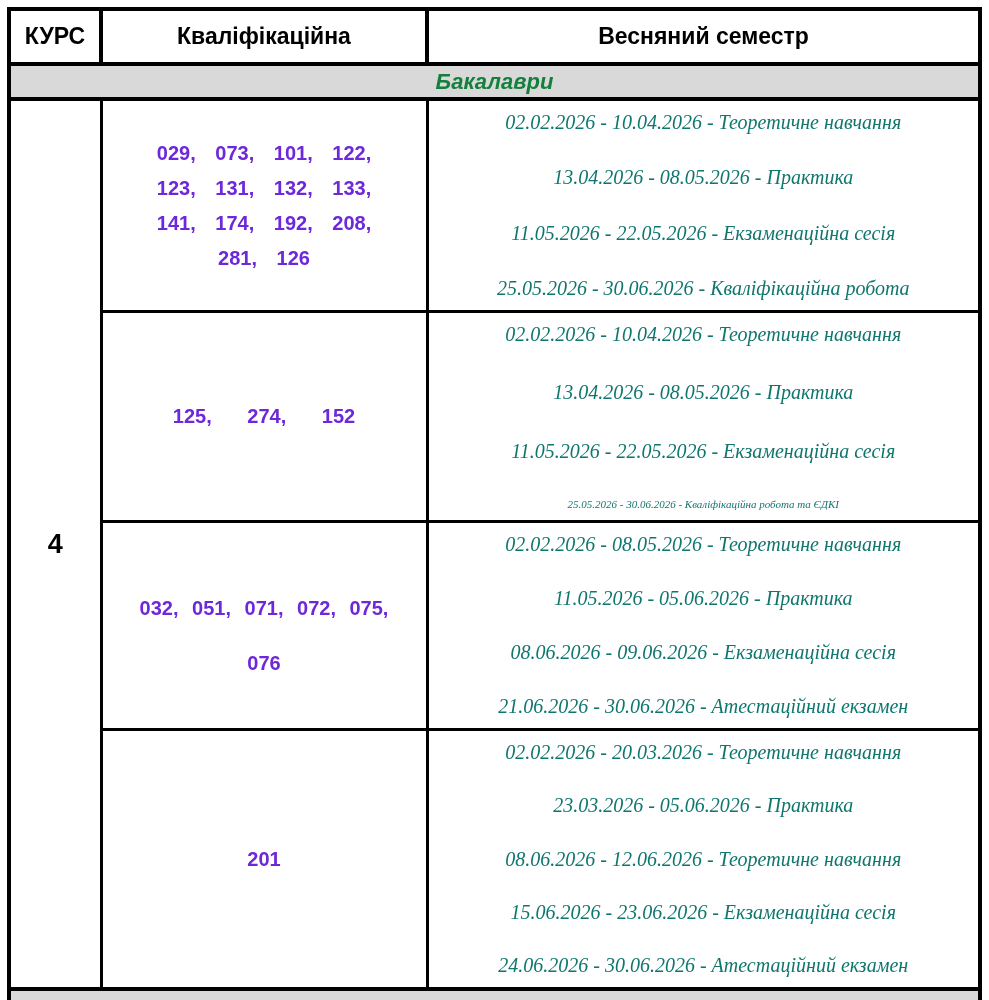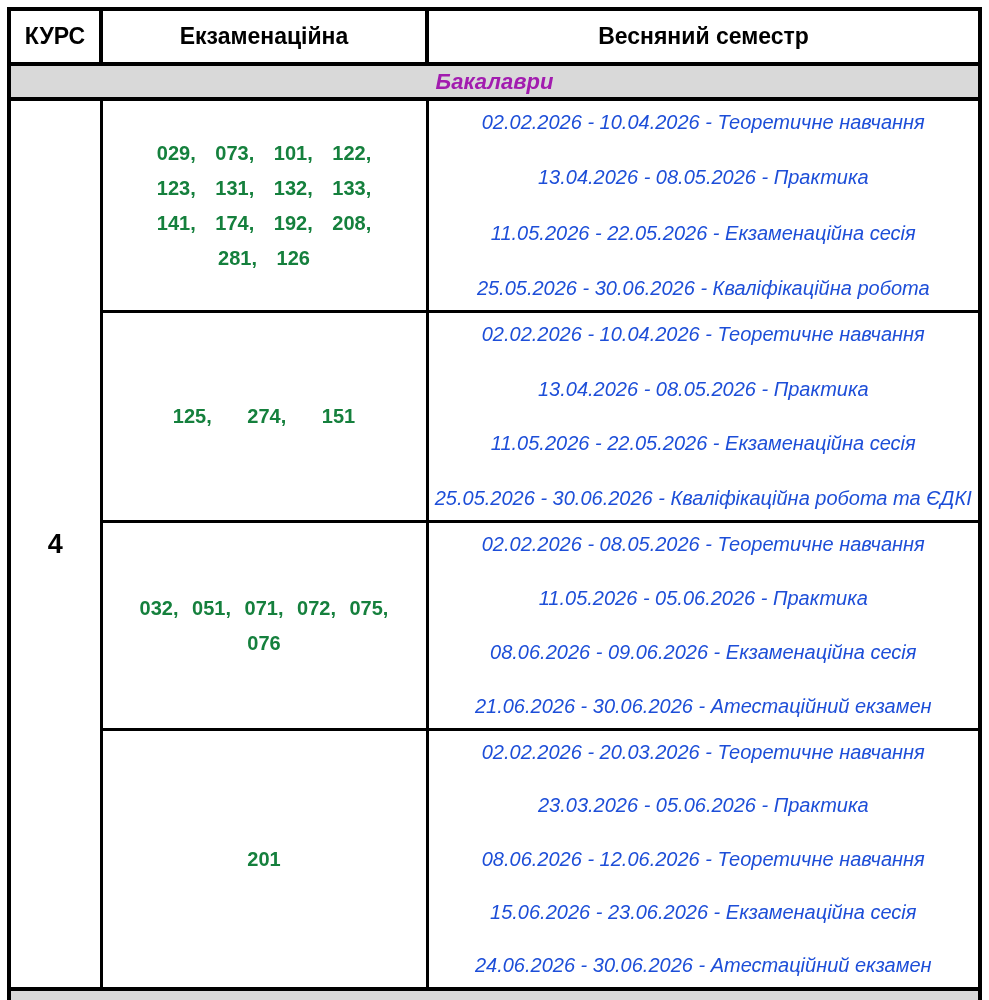--- a/index.html
+++ b/index.html
@@ -29,51 +29,51 @@
   tr.hdr th{
     border-width:4px;height:51px;
     font-size:23px;font-weight:bold;text-align:center;vertical-align:middle;
     background:#ffffff;color:#000;
   }
   
   tr.section td{
     border-top-width:4px;border-bottom-width:4px;
     height:31px;background:var(--section-bg);
     font-size:22px;font-weight:bold;font-style:italic;
-    text-align:center;vertical-align:middle;color:#a21caf;
+    text-align:center;vertical-align:middle;color:#15803d;
   }
   
   td.course{
     text-align:center;vertical-align:middle;
     font-size:27px;font-weight:bold;color:#000;
   }
   
   td.spec{
     text-align:center;vertical-align:middle;
-    font-size:20px;font-weight:bold;color:#15803d;
+    font-size:20px;font-weight:bold;color:#6d28d9;
   }
   .spec-lines .spec-line{line-height:35px;white-space:nowrap;}
-  .ws-sm .spec-line{word-spacing:8px;}
+  .ws-sm .spec-line{word-spacing:8px;margin-top:20px;}
   .ws-md .spec-line{word-spacing:14px;}
   .ws-lg .spec-line{word-spacing:30px;}
   
   td.sched{vertical-align:middle;}
   .sched-lines{
     display:flex;flex-direction:column;justify-content:space-between;
     box-sizing:border-box;padding:6px 2px;
   }
   tr.r1 .sched-lines{height:201px;}
   tr.r2 .sched-lines{height:199px;}
   tr.r3 .sched-lines{height:197px;}
   tr.r4 .sched-lines{height:248px;}
   .sched-line{
     font-style:italic;font-size:20px;text-align:center;
-    white-space:nowrap;color:#1d4ed8;
+    white-space:nowrap;color:#0f766e;font-family:Liberation Serif, serif;
   }
-  .sched-line.small{font-size:20px;}
+  .sched-line.small{font-size:11px;}
   
   tr.r1 td{height:209px;}
   tr.r2 td{height:207px;}
   tr.r3 td{height:205px;}
   tr.r4 td{height:256px;}
   
   .next-section-band{
     position:absolute;left:7px;right:7px;bottom:-2px;top:auto;
     height:11px;background:var(--section-bg);
     border-left:4px solid var(--border);border-right:4px solid var(--border);
@@ -86,21 +86,21 @@
 <div class="page">
   <table class="schedule">
     <colgroup>
         <col class="c1">
         <col class="c2">
         <col class="c3">
       </colgroup>
     <tbody>
         <tr class="hdr">
       <th>КУРС</th>
-      <th>Екзаменаційна</th>
+      <th>Кваліфікаційна</th>
       <th>Весняний семестр</th>
     </tr>
     <tr class="section">
       <td colspan="3">Бакалаври</td>
     </tr>
     <tr class="r1">
       <td class="course" rowspan="4">4</td>
       <td class="spec ws-md">
         <div class="spec-lines">
               <div class="spec-line">029, 073, 101, 122,</div>
@@ -114,21 +114,21 @@
               <div class="sched-line">02.02.2026 - 10.04.2026 - Теоретичне навчання</div>
               <div class="sched-line">13.04.2026 - 08.05.2026 - Практика</div>
               <div class="sched-line">11.05.2026 - 22.05.2026 - Екзаменаційна сесія</div>
               <div class="sched-line">25.05.2026 - 30.06.2026 - Кваліфікаційна робота</div>
             </div>
       </td>
     </tr>
     <tr class="r2">
       <td class="spec ws-lg">
         <div class="spec-lines">
-              <div class="spec-line">125, 274, 151</div>
+              <div class="spec-line">125, 274, 152</div>
             </div>
       </td>
       <td class="sched">
         <div class="sched-lines">
               <div class="sched-line">02.02.2026 - 10.04.2026 - Теоретичне навчання</div>
               <div class="sched-line">13.04.2026 - 08.05.2026 - Практика</div>
               <div class="sched-line">11.05.2026 - 22.05.2026 - Екзаменаційна сесія</div>
               <div class="sched-line small">25.05.2026 - 30.06.2026 -  Кваліфікаційна робота та ЄДКІ</div>
             </div>
       </td>

